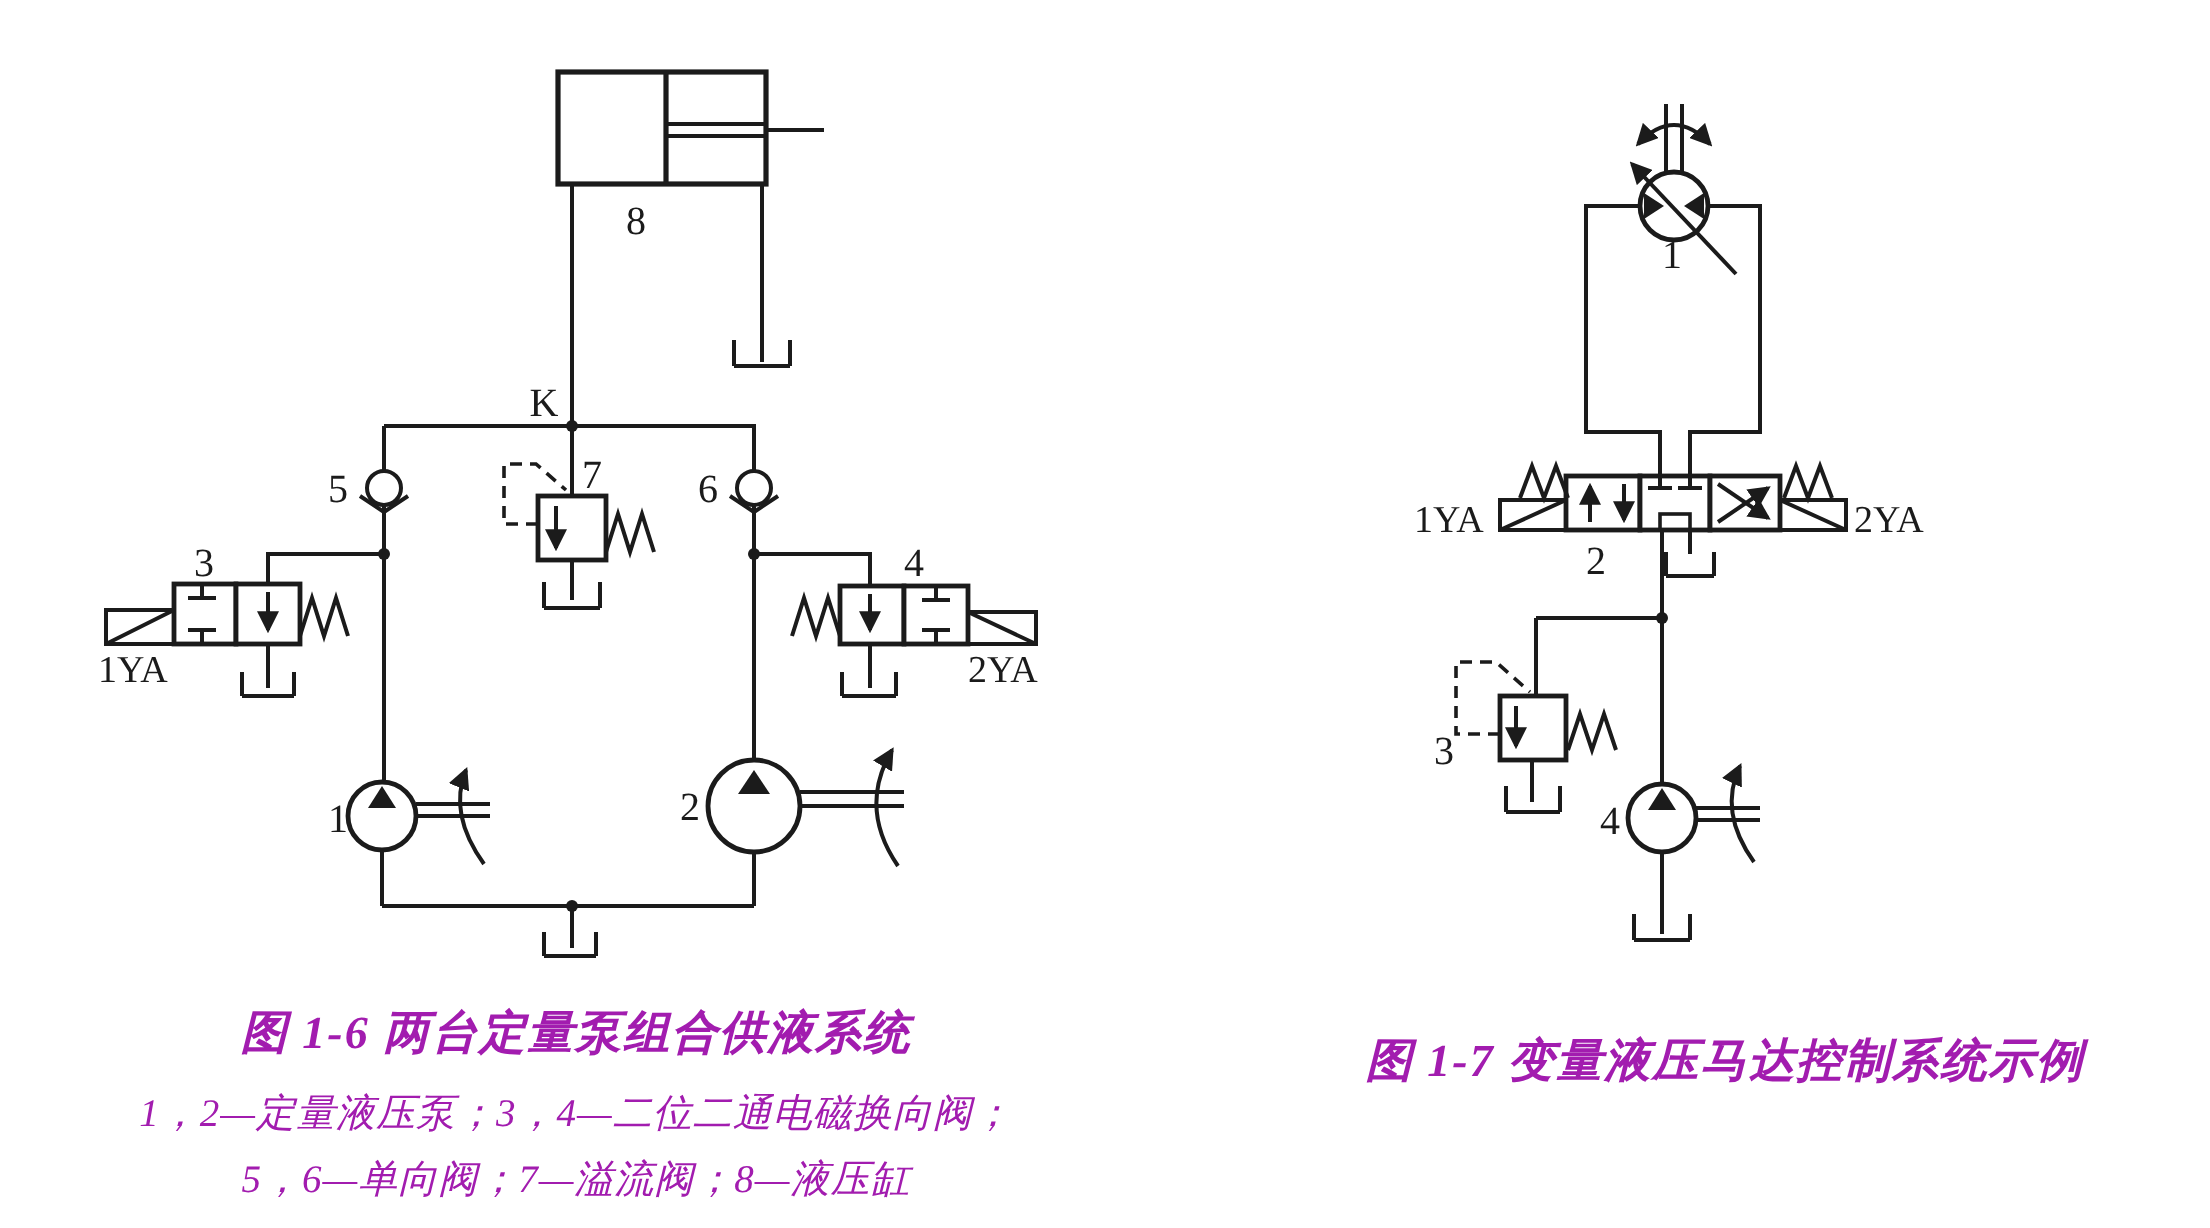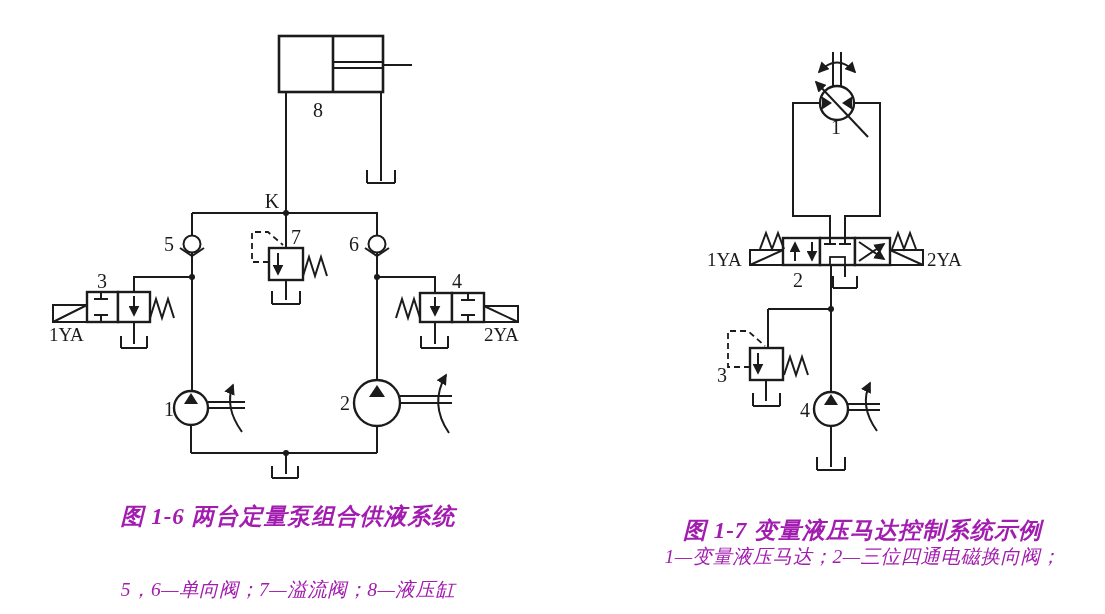--- a/index.html
+++ b/index.html
@@ -216,18 +216,18 @@
       <text class="ya" x="707" y="266">1YA</text>
       <text class="ya" x="927" y="266">2YA</text>
       <text class="num" x="798" y="287" text-anchor="middle">2</text>
       <text class="num" x="722" y="382" text-anchor="middle">3</text>
       <text class="num" x="810" y="417" text-anchor="end">4</text>
     </g>
   </g>
 </svg>
 
 <div class="cap cap-title" style="left:8px;top:501px;width:560px;">图 1-6  两台定量泵组合供液系统</div>
+<div class="cap cap-line" style="left:8px;top:543px;width:560px;">1，2—定量液压泵；3，4—二位二通电磁换向阀；</div>
 <div class="cap cap-line" style="left:8px;top:576px;width:560px;">5，6—单向阀；7—溢流阀；8—液压缸</div>
 
 <div class="cap cap-title" style="left:620px;top:501px;width:485px;margin-top:14px;">图 1-7  变量液压马达控制系统示例</div>
-<div class="cap cap-line" style="left:620px;top:543px;width:485px;">1—变量液压马达；2—三位四通电磁换向阀；</div>
 
 </div>
 
 </body></html>

